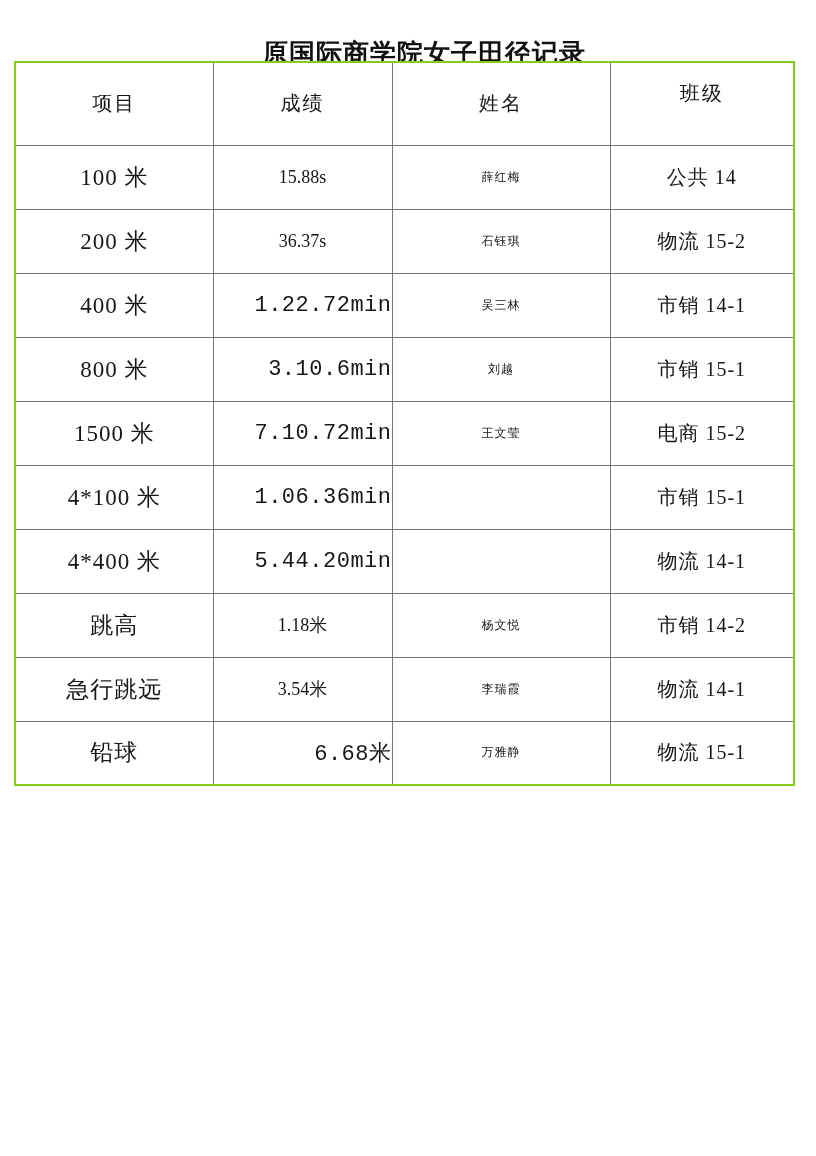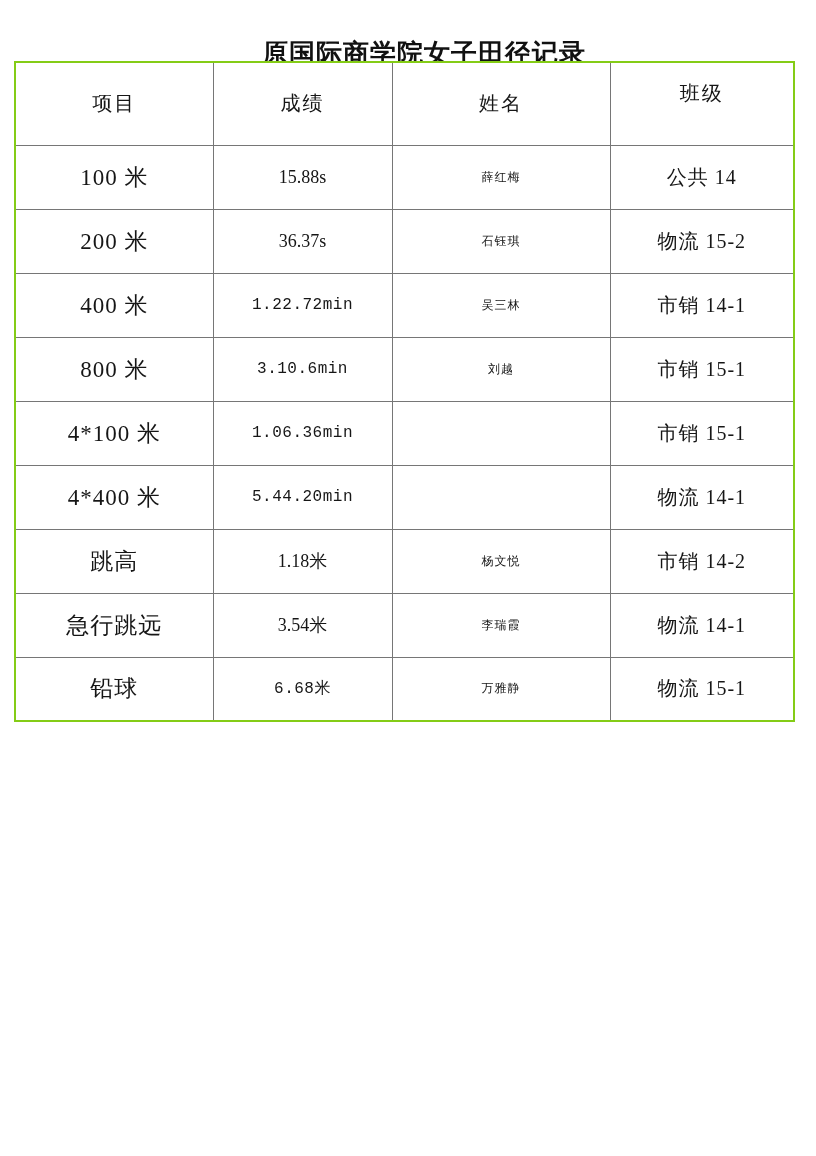--- a/index.html
+++ b/index.html
@@ -66,22 +66,23 @@
     font-family: "Liberation Serif", serif;
     font-size: 23px;
     letter-spacing: 1px;
   }
   td.result {
     font-family: "Liberation Serif", serif;
     font-size: 18px;
   }
   td.result.mono {
     font-family: "Liberation Mono", monospace;
-    font-size: 16px;
+    font-size: 22px;
     letter-spacing: 0.5px;
+    text-align: right;
   }
   td.name {
     font-family: "Liberation Serif", serif;
     font-size: 12px;
     letter-spacing: 1px;
   }
   td.cls {
     font-family: "Liberation Serif", serif;
     font-size: 20px;
     letter-spacing: 1px;
@@ -139,20 +140,26 @@
       <td class="cls">市销 14-1</td>
     </tr>
 
     <tr>
       <td class="event">800 米</td>
       <td class="result mono">3.10.6min</td>
       <td class="name">刘越</td>
       <td class="cls">市销 15-1</td>
     </tr>
 
+    <tr>
+      <td class="event">1500 米</td>
+      <td class="result mono">7.10.72min</td>
+      <td class="name">王文莹</td>
+      <td class="cls">电商 15-2</td>
+    </tr>
 
 
     <tr>
       <td class="event">4*100 米</td>
       <td class="result mono">1.06.36min</td>
       <td class="name"></td>
       <td class="cls">市销 15-1</td>
     </tr>
 
     <tr>

